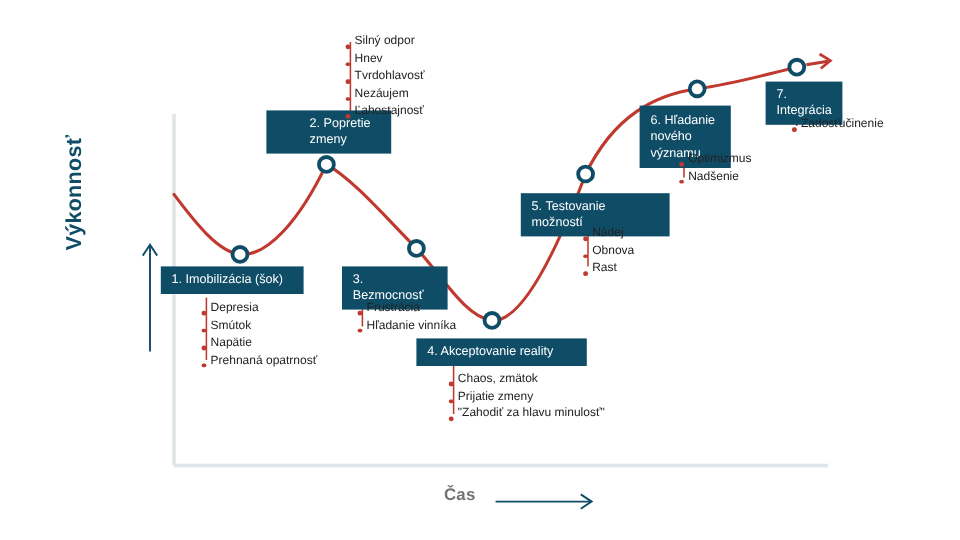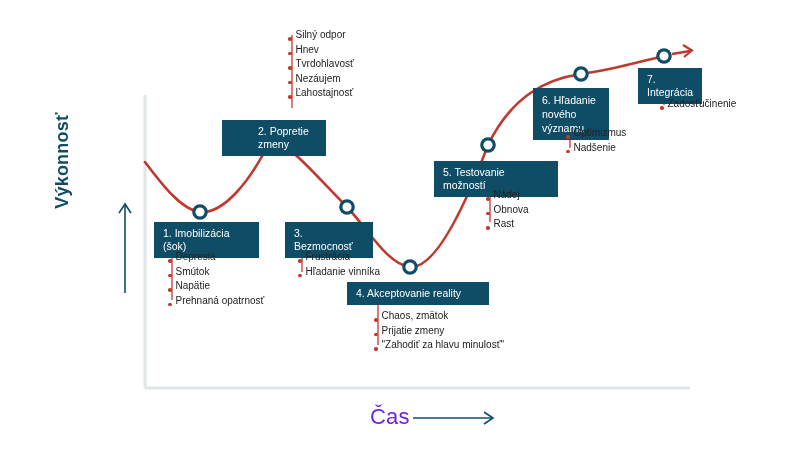--- a/index.html
+++ b/index.html
@@ -40,23 +40,23 @@
     font-size: 18px;
     font-weight: bold;
     color: #0f4c66;
     letter-spacing: 0.2px;
     white-space: nowrap;
   }
   .x-axis-label {
     position: absolute;
     left: 370px;
     top: 404px;
-    font-size: 22px;
-    font-weight: normal;
-    color: #6d28d9;
+    font-size: 14px;
+    font-weight: bold;
+    color: #737373;
     letter-spacing: 0.2px;
   }
   
   .stage-box {
     position: absolute;
     background: #0f4c66;
     color: #ffffff;
     font-size: 10.5px;
     line-height: 13px;
     padding: 5px 9px 5px 9px;
@@ -141,23 +141,23 @@
       <circle cx="410" cy="267" r="6.2" fill="#ffffff" stroke="#0f4c66" stroke-width="3.2"></circle>
       <circle cx="488" cy="145" r="6.2" fill="#ffffff" stroke="#0f4c66" stroke-width="3.2"></circle>
       <circle cx="581" cy="74" r="6.2" fill="#ffffff" stroke="#0f4c66" stroke-width="3.2"></circle>
       <circle cx="664" cy="56" r="6.2" fill="#ffffff" stroke="#0f4c66" stroke-width="3.2"></circle>
     </g>
   </svg>
 
   <div class="y-axis-label">Výkonnosť</div>
   <div class="x-axis-label">Čas</div>
 
-  <div class="stage-box" style="left:154px; top:222px; width:105px;">1. Imobilizácia (šok)</div>
-
-  <div class="stage-box" style="left:222px; top:120px; width:104px;padding-left:36px;">2. Popretie zmeny</div>
+  <div class="stage-box" style="left:134px; top:222px; width:119px;">1. Imobilizácia (šok)</div>
+
+  <div class="stage-box" style="left:222px; top:92px; width:104px;padding-left:36px;">2. Popretie zmeny</div>
 
   <div class="stage-box" style="left:285px; top:222px; width:88px;">3. Bezmocnosť</div>
 
   <div class="stage-box" style="left:347px; top:282px; width:142px;">4. Akceptovanie reality</div>
 
   <div class="stage-box" style="left:434px; top:161px; width:124px;">5. Testovanie možností</div>
 
   <div class="stage-box" style="left:533px; top:88px; width:76px; line-height:14px;">6. Hľadanie nového
 významu</div>
 

